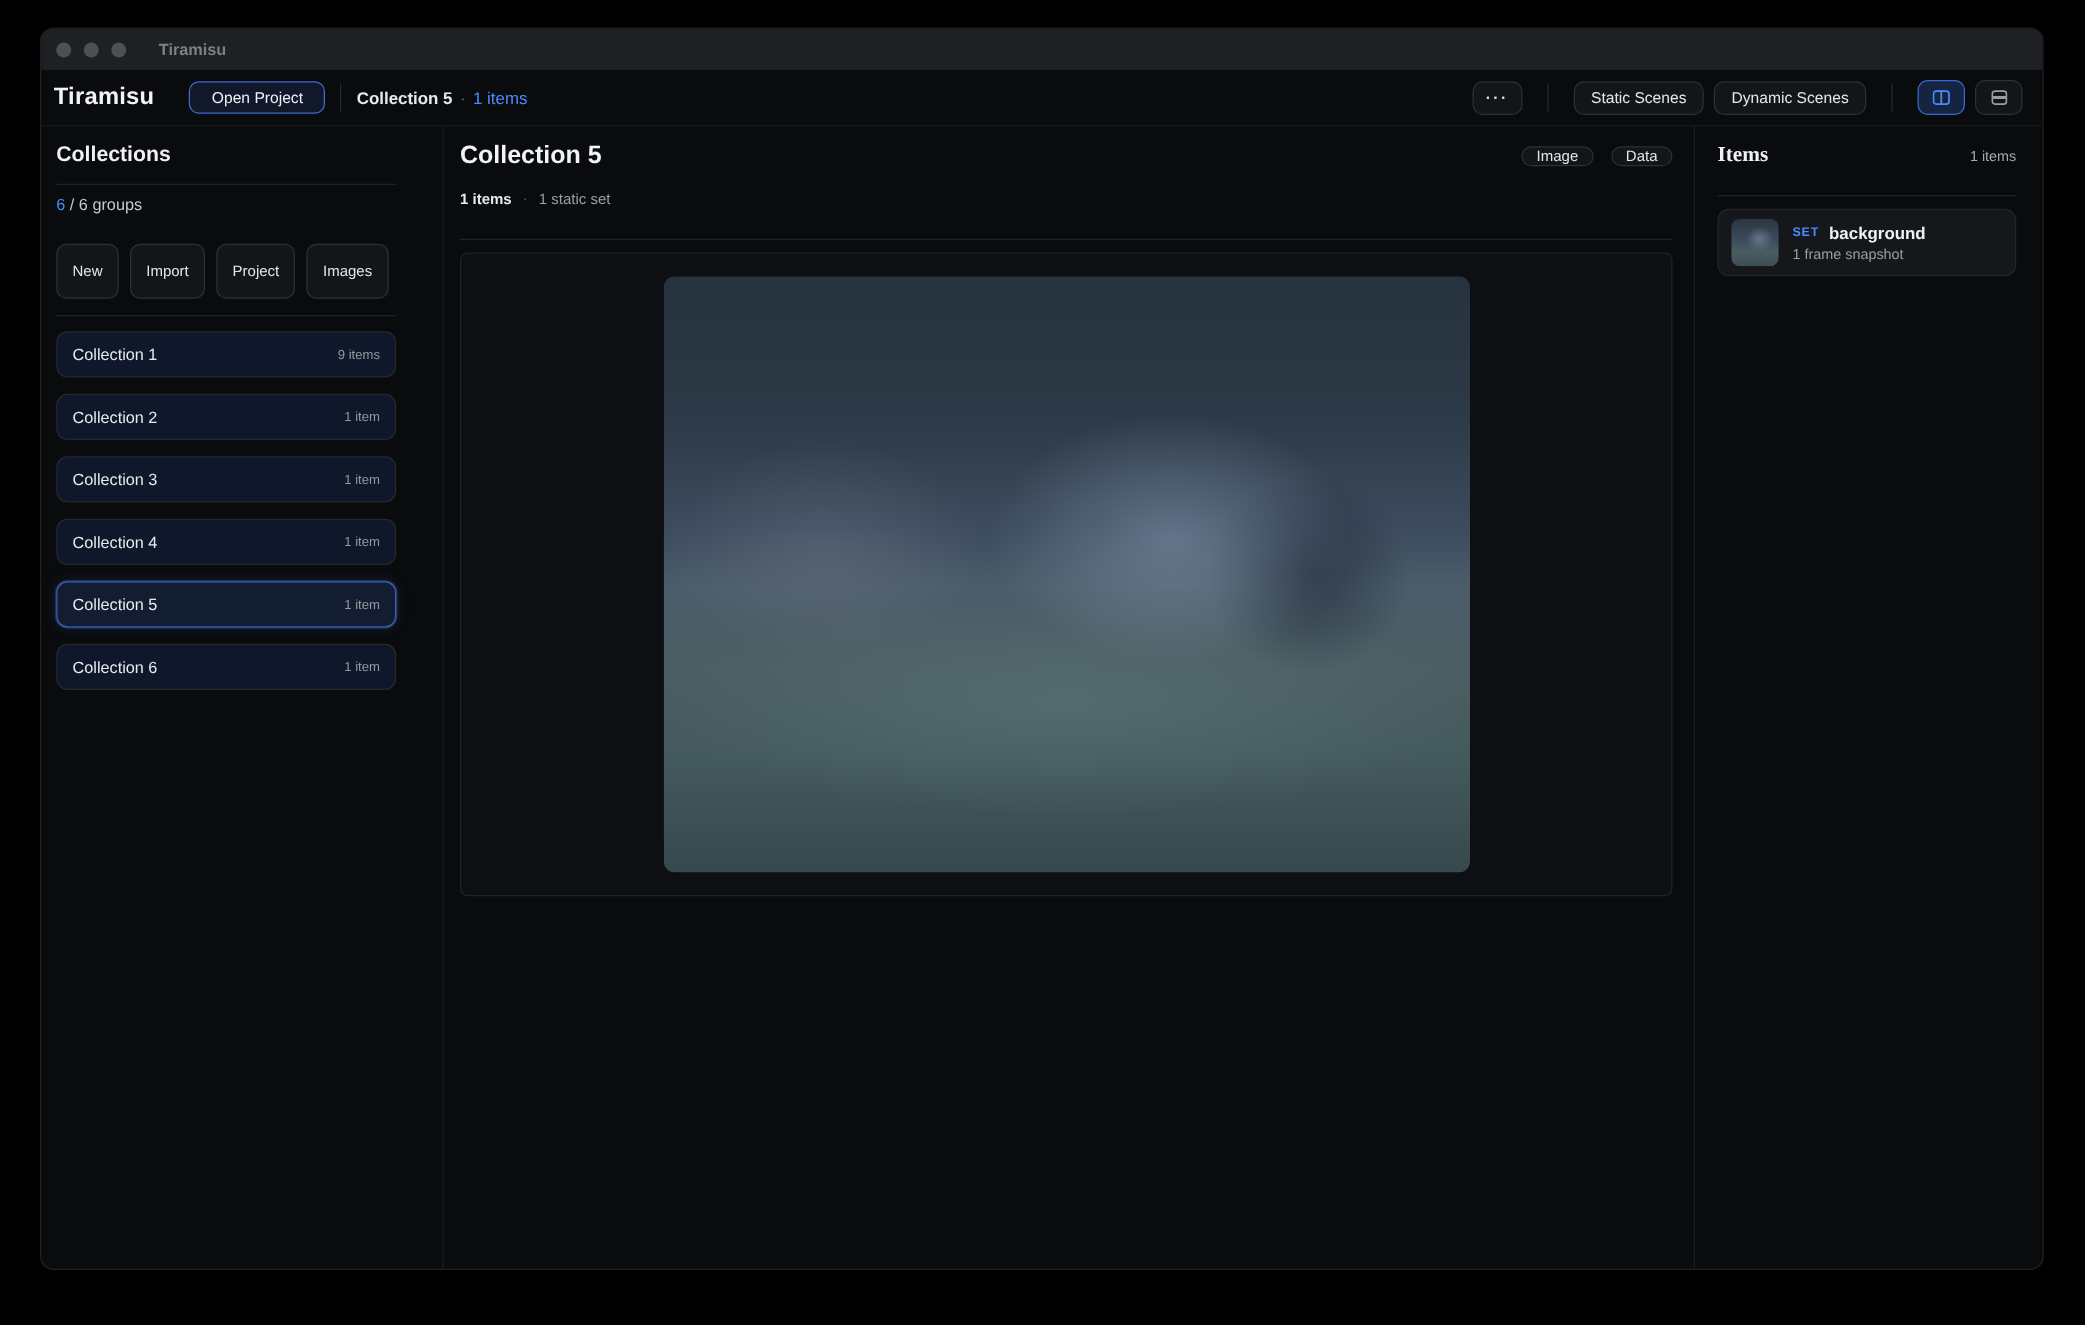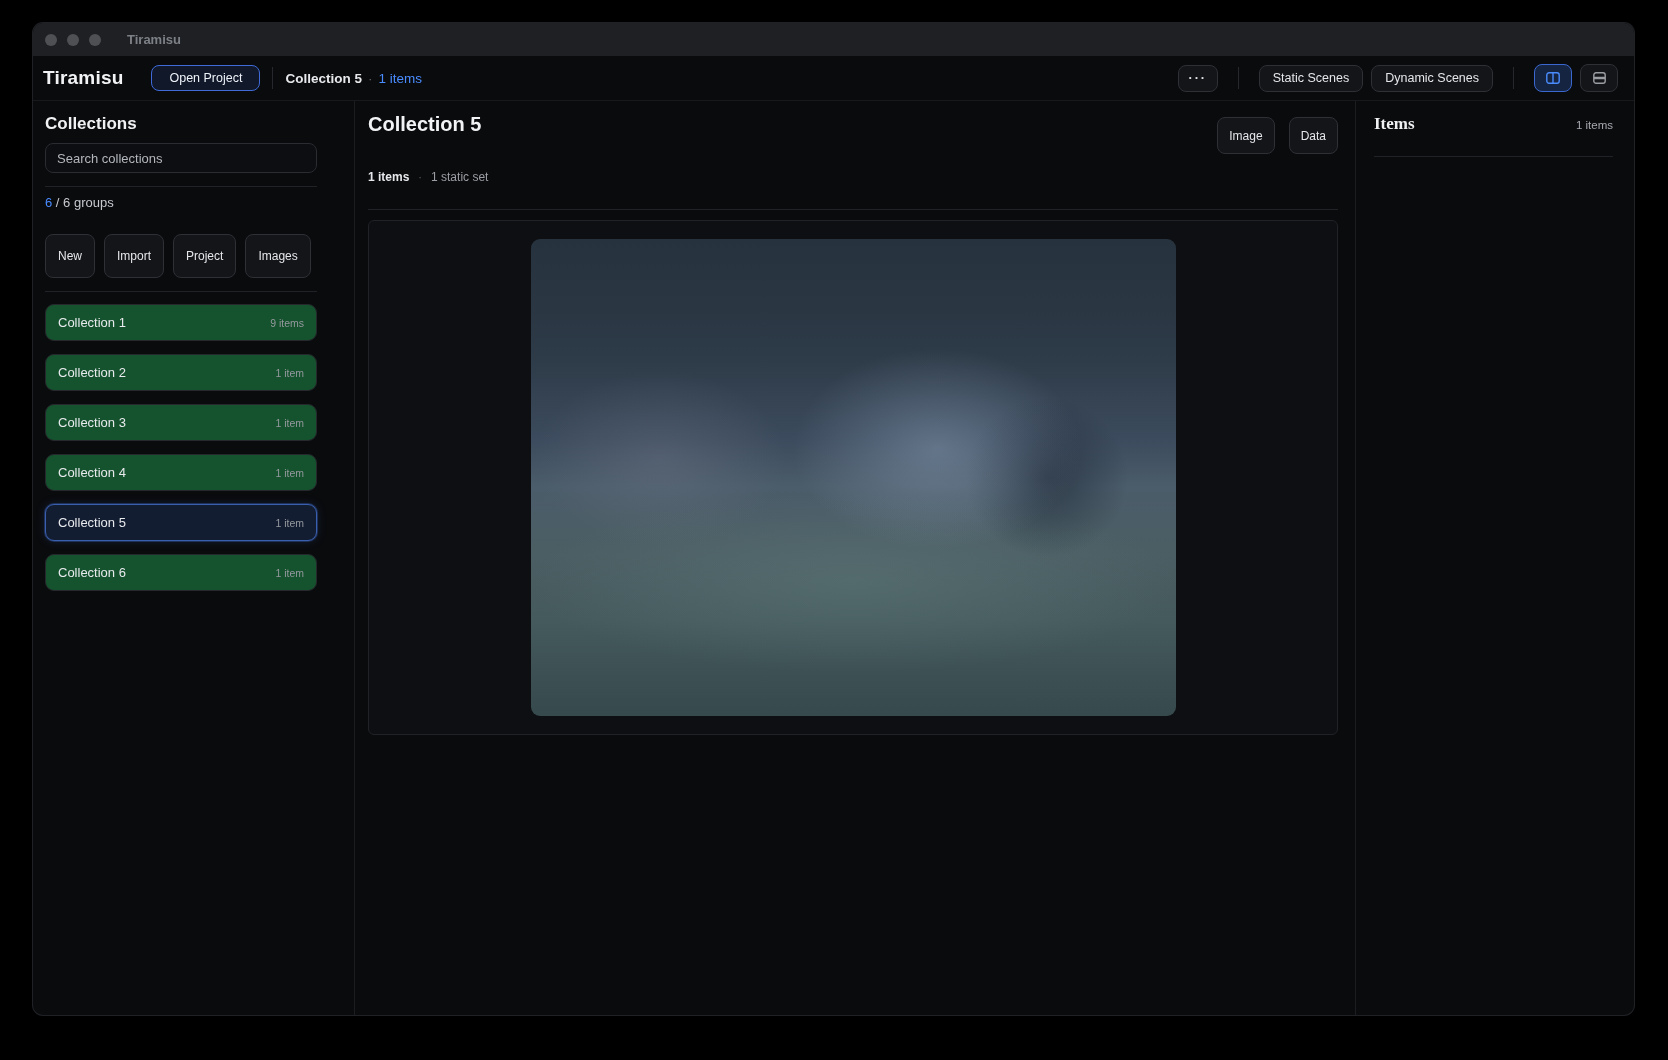--- a/index.html
+++ b/index.html
@@ -42,33 +42,33 @@
   .search-input{margin-top:9px;width:100%;box-sizing:border-box;height:30px;background:#0d0e11;
     border:1px solid #2a2c31;border-radius:8px;color:#dfe2e6;font-size:13px;
     font-family:inherit;padding:0 11px;outline:none;}
   .search-input::placeholder{color:#b3b7bd;}
   .hdivider{height:1px;background:#202227;margin-top:13px;}
   .groups-line{margin-top:8px;font-size:13px;color:#c6c9ce;}
   .groups-line .g-count{color:#4a8cff;}
   .side-actions{margin-top:24px;display:flex;gap:9px;}
   .side-actions .btn{height:44px;padding:0 12px;font-size:12px;border-radius:8px;}
   .coll-list{margin-top:12px;display:flex;flex-direction:column;gap:13px;}
-  .coll-item{height:37px;box-sizing:border-box;background:#14532d;border:1px solid #26282d;
+  .coll-item{height:37px;box-sizing:border-box;background:#0f172a;border:1px solid #26282d;
     border-radius:9px;display:flex;align-items:center;justify-content:space-between;
     padding:0 12px;cursor:pointer;}
   .coll-item .c-name{font-size:13px;color:#e8eaed;}
   .coll-item .c-count{font-size:10.5px;color:#95989e;}
   .coll-item.selected{background:#131d32;border-color:#3a5fae;
     box-shadow:0 0 0 1px rgba(64,106,200,.35),0 0 10px rgba(52,92,180,.25);}
   
   .main{flex:1;min-width:0;box-sizing:border-box;padding:0 17px 0 13px;}
   .main-header{display:flex;align-items:flex-start;justify-content:space-between;margin-top:12px;}
   .main-title{font-size:20px;font-weight:700;color:#f2f3f5;}
   .main-hdr-btns{display:flex;gap:14px;margin-top:4px;}
-  .main-hdr-btns .btn{height:37px;padding:0 11px;font-size:12px;}
+  .main-hdr-btns .btn{height:16px;padding:0 11px;font-size:12px;}
   .main-sub{margin-top:16px;display:flex;align-items:center;gap:9px;font-size:12px;}
   .main-sub .s-items{color:#e6e8eb;font-weight:600;}
   .main-sub .s-dot{color:#5b5e63;font-size:11px;}
   .main-sub .s-set{color:#9b9ea4;}
   .main .hdivider{margin-top:25px;}
   .preview-box{margin-top:10px;height:515px;box-sizing:border-box;border:1px solid #202227;
     border-radius:6px;background:#0e0f13;display:flex;align-items:center;justify-content:center;}
   .preview-img{width:645px;height:477px;border-radius:9px;cursor:pointer;
     background:
       radial-gradient(ellipse 36% 34% at 63% 44%, rgba(150,170,196,.42), rgba(150,170,196,0) 62%),
@@ -147,21 +147,20 @@
             </svg>
         </span>
       </button>
     </div>
   </div>
 
   <div class="content">
 
     <div class="sidebar">
       <div class="side-title">Collections</div>
-      <input class="search-input" type="text" placeholder="Search collections" style="">
       <div class="hdivider"></div>
       <div class="groups-line">
         <span class="g-count" style="color: rgb(74, 140, 255);">6</span>
         <span class="g-label">/ 6 groups</span>
       </div>
       <div class="side-actions">
         <button class="btn">New</button>
         <button class="btn">Import</button>
         <button class="btn">Project</button>
         <button class="btn">Images</button>
@@ -213,18 +212,28 @@
         <div class="preview-img"></div>
       </div>
     </div>
 
     <div class="items-panel">
       <div class="items-hdr">
         <span class="items-title">Items</span>
         <span class="items-count">1 items</span>
       </div>
       <div class="hdivider"></div>
+      <div class="item-card">
+        <div class="item-thumb"></div>
+        <div class="item-lines">
+          <div class="item-top">
+            <span class="item-badge" style="color: rgb(74, 140, 255);">SET</span>
+            <span class="item-name">background</span>
+          </div>
+          <span class="item-desc">1 frame snapshot</span>
+        </div>
+      </div>
     </div>
 
   </div>
 
 
 </div>
 
 </body></html>

